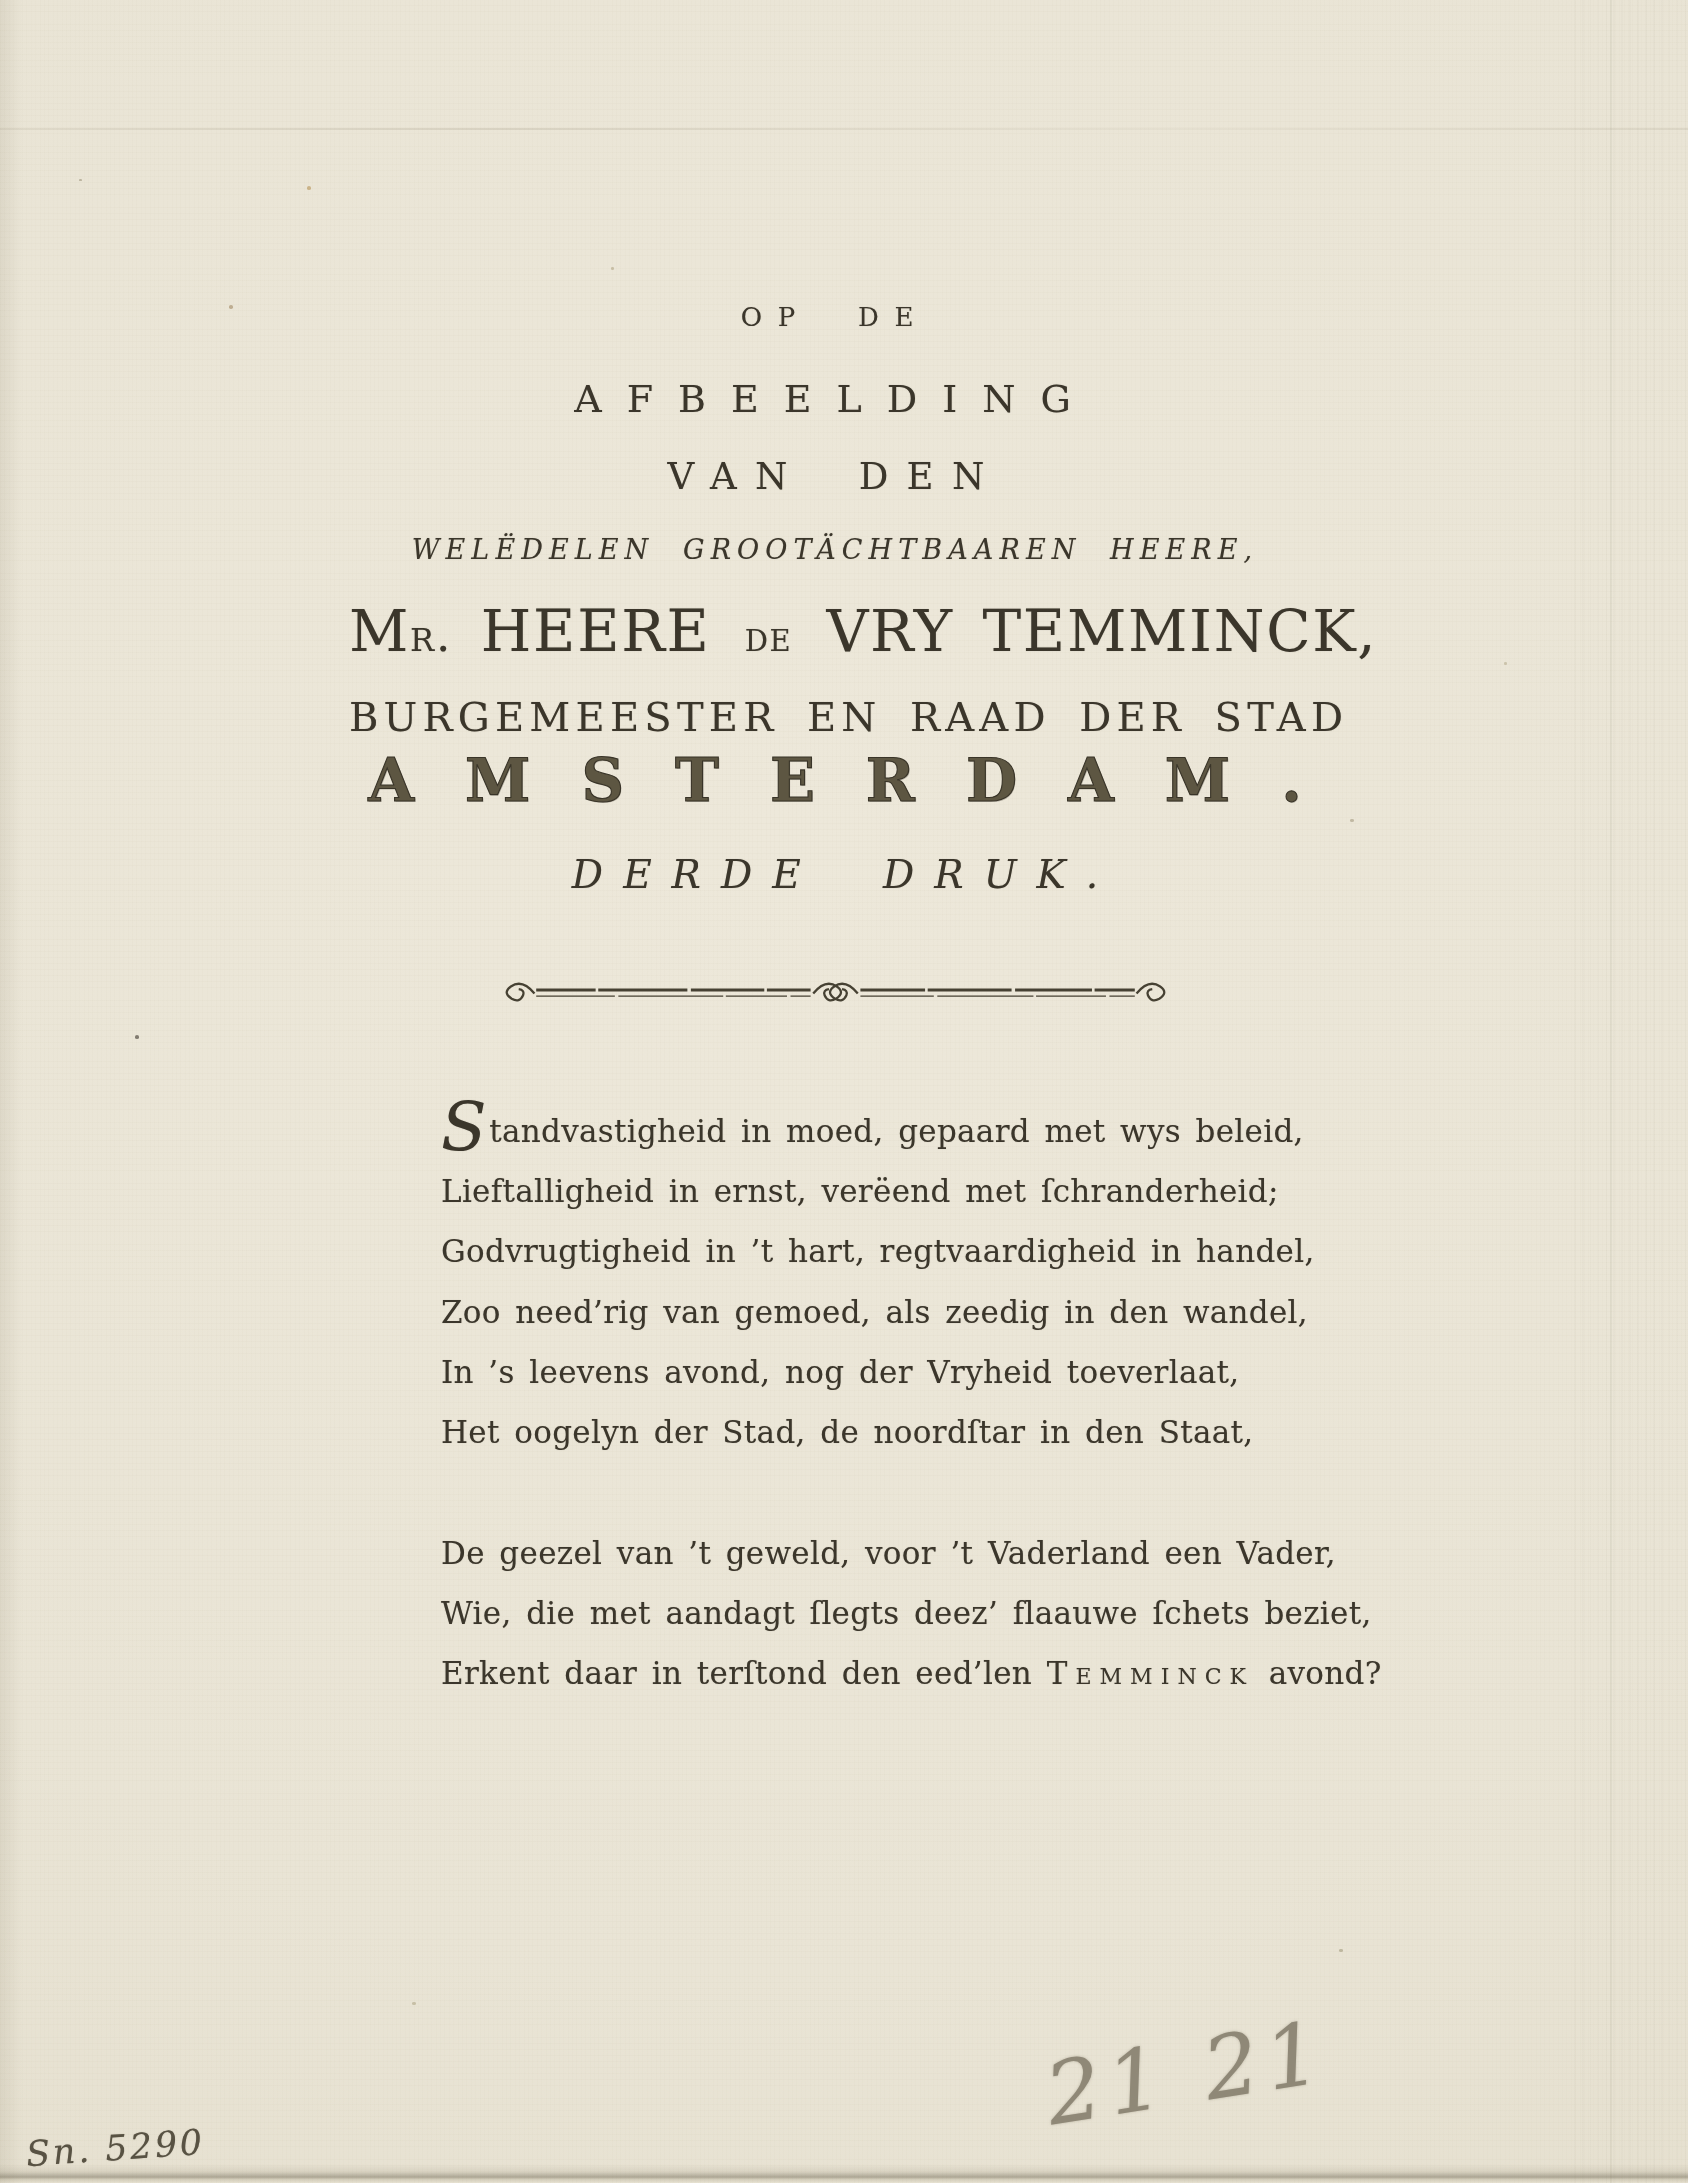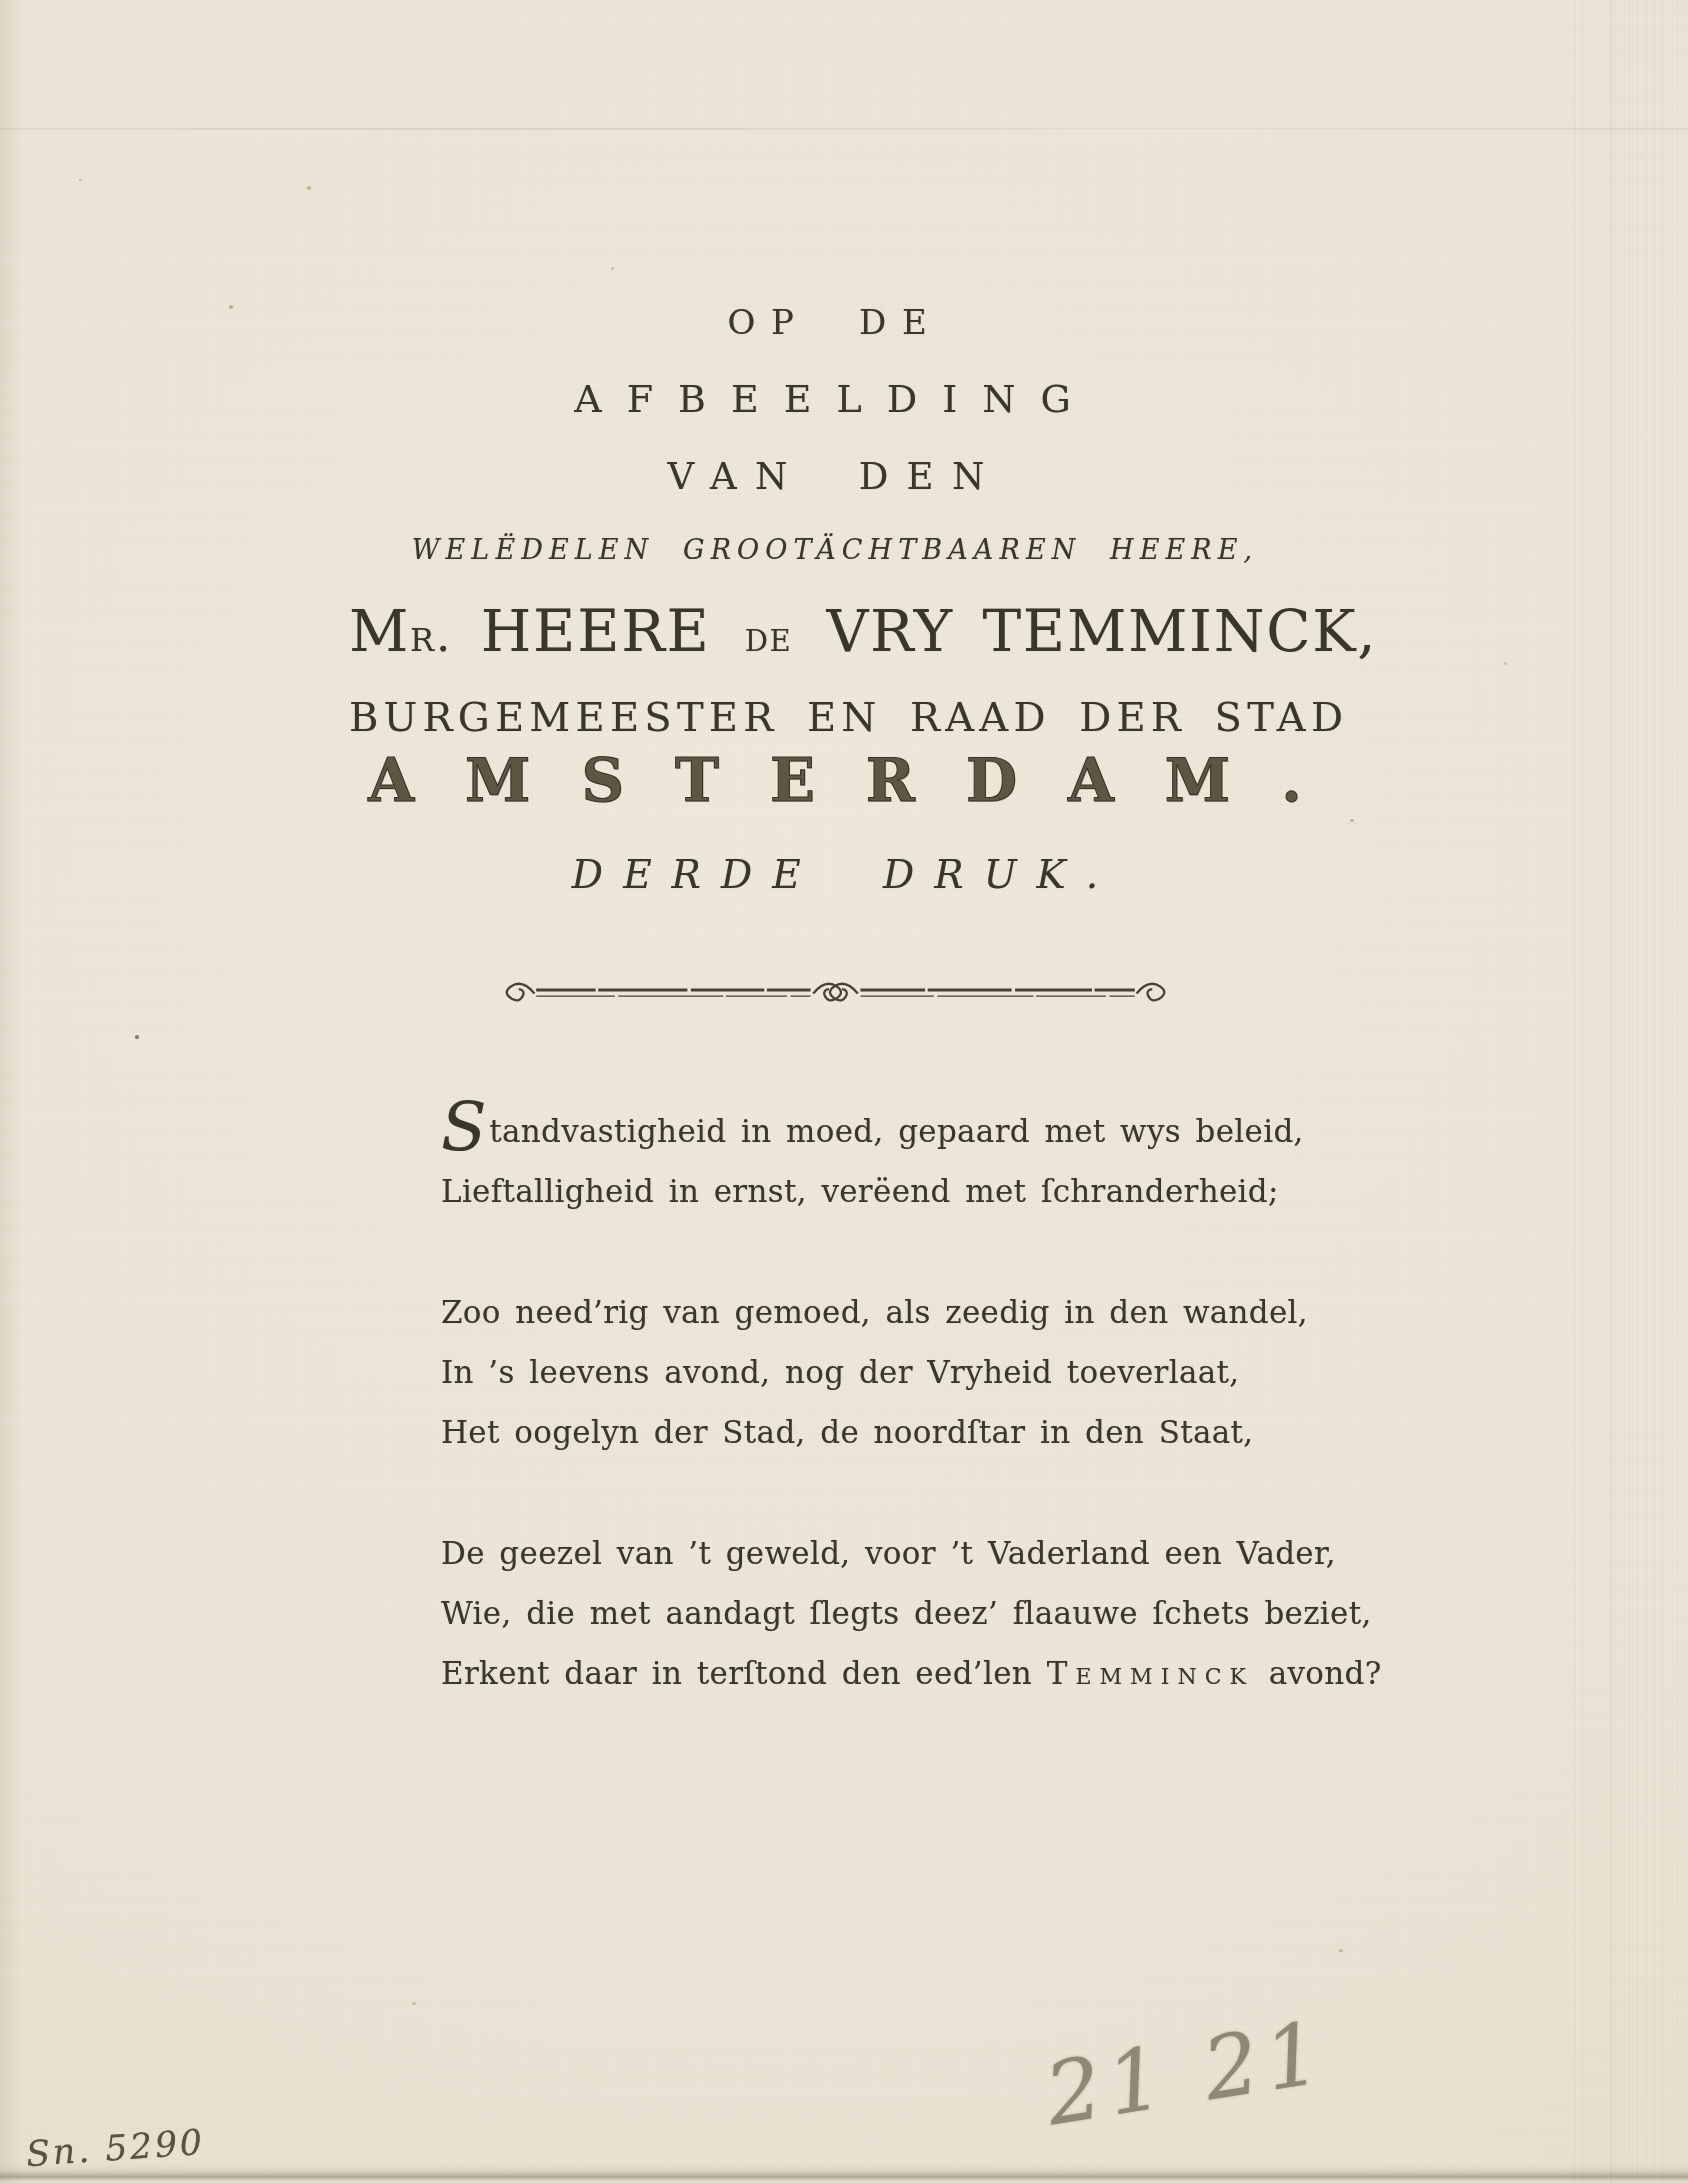--- a/index.html
+++ b/index.html
@@ -11,21 +11,21 @@
   }
   
   .page::before {
     content:""; position:absolute; inset:0; pointer-events:none;
     background:
       repeating-linear-gradient(0deg, rgba(185,175,145,.05) 0 0.9px, transparent 0.9px 6.1px),
       repeating-linear-gradient(90deg, rgba(185,175,145,.04) 0 0.9px, transparent 0.9px 4.4px);
   }
   .t-line { position:absolute; left:349px; width:972px; text-align:center; white-space:nowrap;
             text-shadow:0 0 0.9px rgba(59,54,43,.35); }
-  .ln-op-de      { top:302px;  font-size:34px; letter-spacing:15.7px; word-spacing:23px; }
+  .ln-op-de      { top:302px;  font-size:26px; letter-spacing:15.7px; word-spacing:23px; }
   .ln-afbeelding { top:377px;  font-size:38px; letter-spacing:25px; }
   .ln-van-den    { top:455px;  font-size:37px; letter-spacing:18.3px; word-spacing:23px; }
   .ln-honorific  { top:534px;  font-size:27px; font-style:italic; letter-spacing:6.1px; word-spacing:14px; }
   .ln-name       { top:597px;  font-size:58px; letter-spacing:1.7px; word-spacing:8.7px; }
   .ln-name .prefix-r { font-variant:small-caps; font-size:0.78em; }
   .ln-name .name-de  { font-variant:small-caps; font-size:0.72em; margin:0 5.2px; }
   .ln-office     { top:694px;  font-size:40px; letter-spacing:5.2px; word-spacing:10.5px; }
   .ln-city       { top:746px;  font-size:59px; font-weight:bold; color:#5d5642;
                    -webkit-text-stroke:1.1px #393428;
                    text-shadow:0.9px 0.9px 0 rgba(58,53,42,.30); }
@@ -106,20 +106,21 @@
       <path d="M725 20 q 14 -17 27 -8 q 10 7 -1 14 q -9 5 -13 -4 q -2 -6 5 -7" stroke-width="2.6"></path>
       <line x1="38" y1="16" x2="352" y2="16" stroke-width="3.4" stroke-dasharray="68 3 102 4 84 3 110 4"></line>
       <line x1="38" y1="23" x2="352" y2="23" stroke-width="1.5" stroke-dasharray="90 4 120 3 70 4"></line>
       <line x1="409" y1="16" x2="723" y2="16" stroke-width="3.4" stroke-dasharray="74 3 96 4 88 3 100 4"></line>
       <line x1="409" y1="23" x2="723" y2="23" stroke-width="1.5" stroke-dasharray="84 4 110 3 80 4"></line>
     </svg>
   </div>
 
   <div class="poem-line" style="top:1113px"><span class="initial">S</span><span>tandvastigheid in moed, gepaard met wys beleid,</span></div>
   <div class="poem-line" style="top:1173px">Lieftalligheid in ernst, verëend met ſchranderheid;</div>
+  <div class="poem-line" style="top:1233px">Godvrugtigheid in ’t hart, regtvaardigheid in handel,</div>
   <div class="poem-line" style="top:1294px">Zoo need’rig van gemoed, als zeedig in den wandel,</div>
   <div class="poem-line" style="top:1354px">In ’s leevens avond, nog der Vryheid toeverlaat,</div>
   <div class="poem-line" style="top:1414px">Het oogelyn der Stad, de noordſtar in den Staat,</div>
   <div class="poem-line" style="top:1535px">De geezel van ’t geweld, voor ’t Vaderland een Vader,</div>
   <div class="poem-line" style="top:1595px">Wie, die met aandagt ſlegts deez’ flaauwe ſchets beziet,</div>
   <div class="poem-line" style="top:1655px"><span>Erkent daar in terſtond den eed’len </span><span class="temminck">Temminck</span><span> avond?</span></div>
 
   <div class="pencil-number">21 21</div>
   <div class="inventory-mark">Sn. 5290</div>
 

